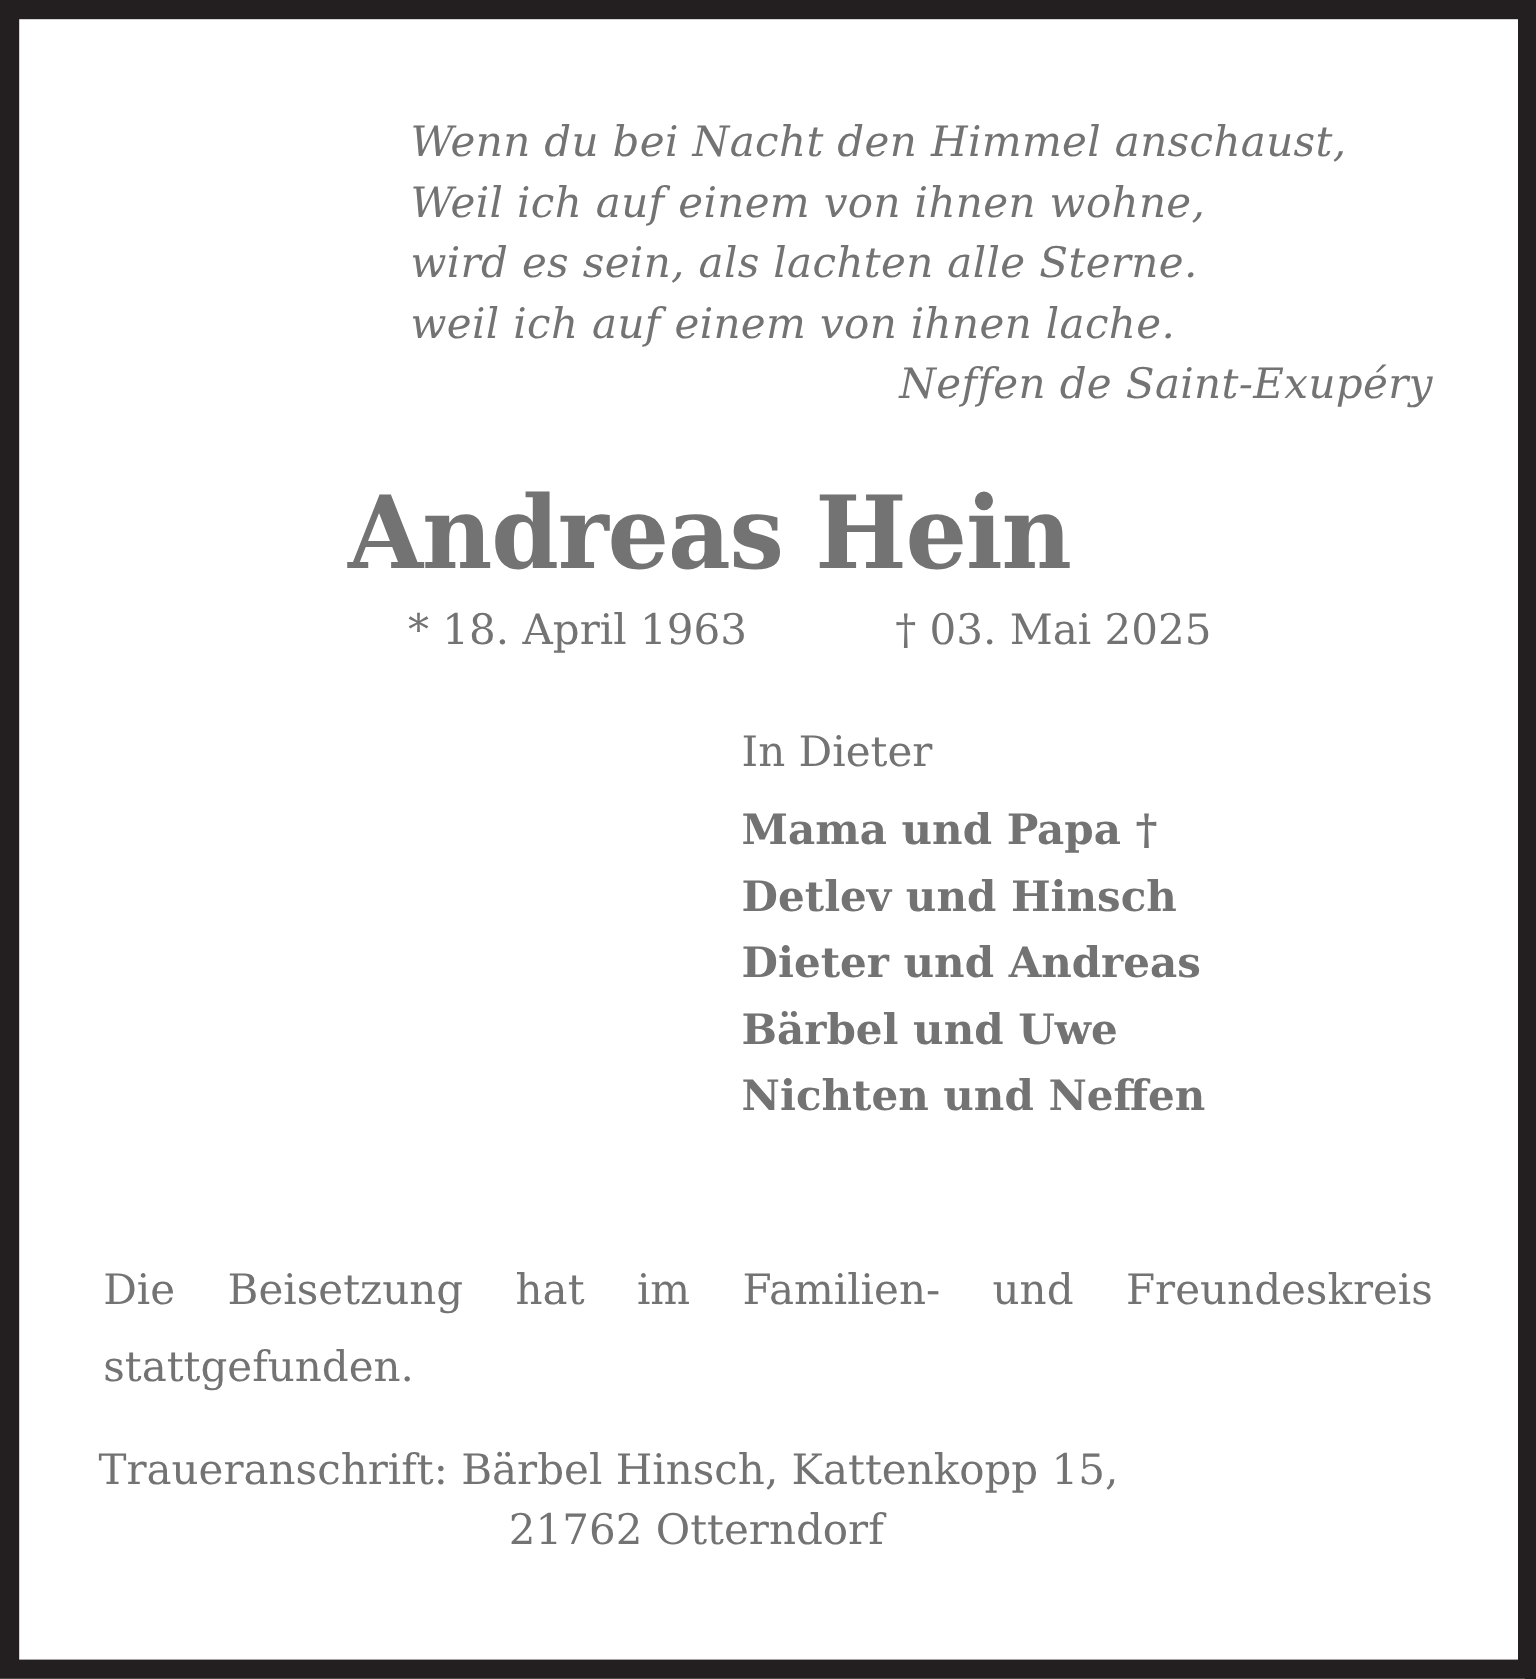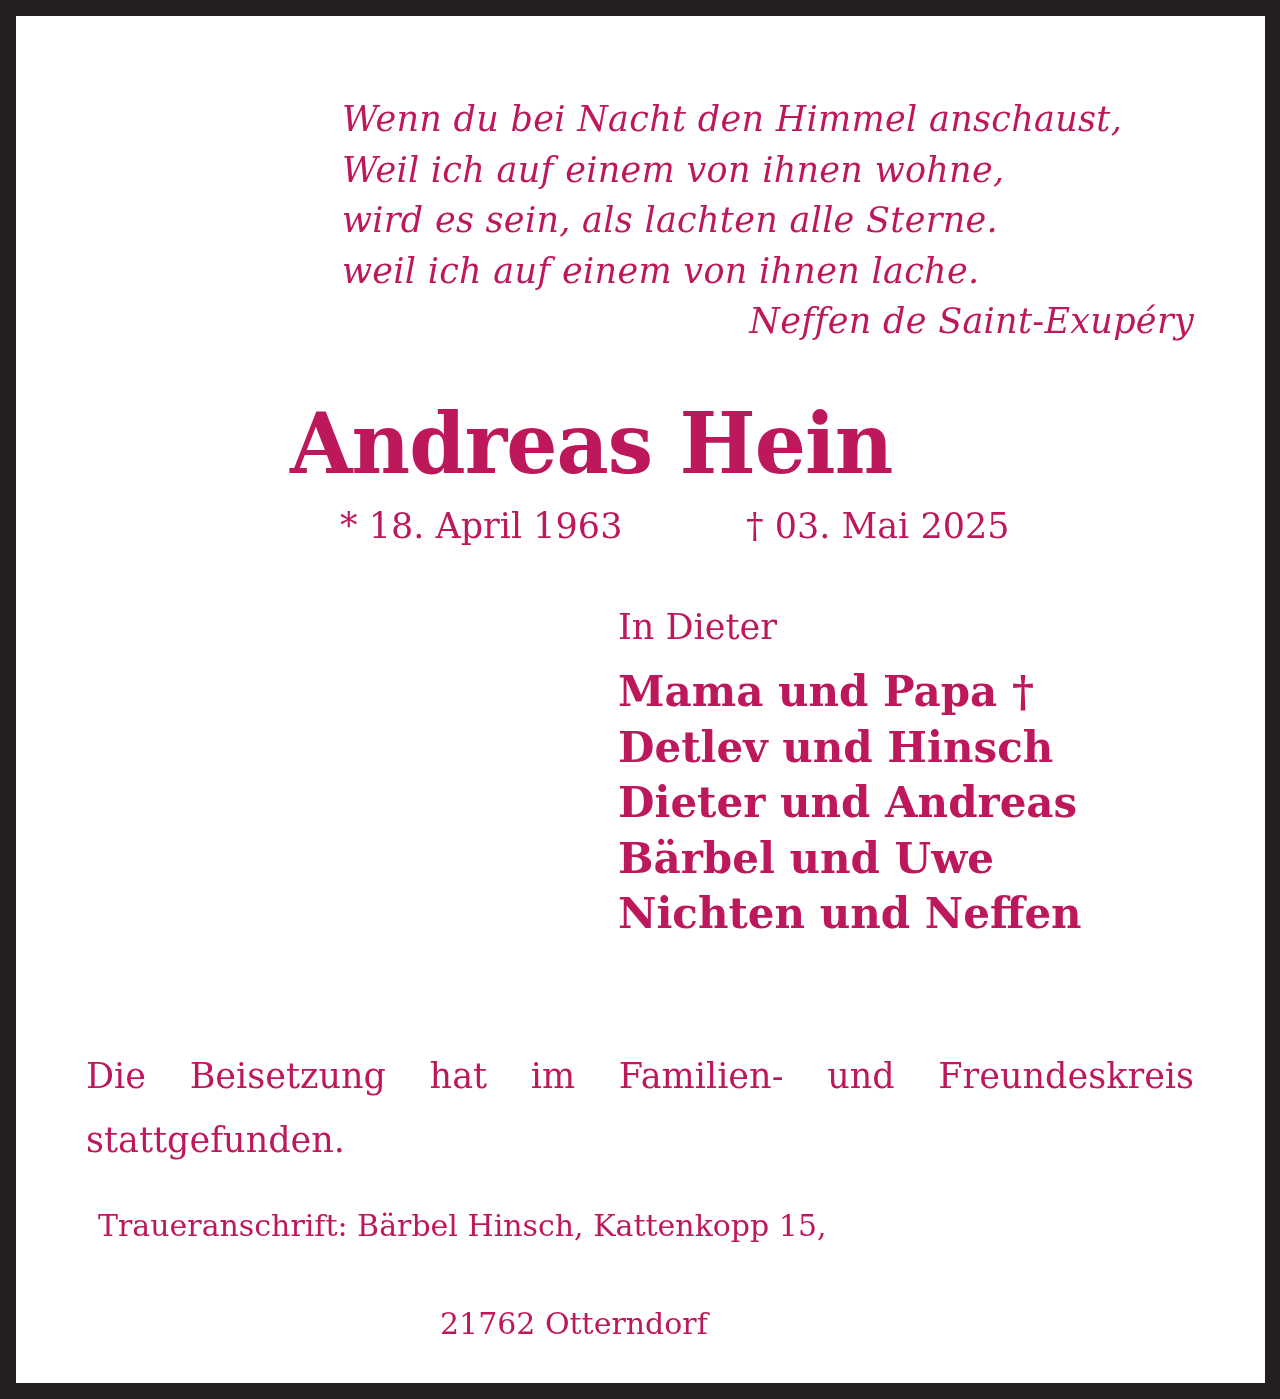--- a/index.html
+++ b/index.html
@@ -7,21 +7,21 @@
       width: 1280px; height: 1399px;
       background: #231f20;
       position: relative;
       overflow: hidden;
     }
     .card {
       position: absolute;
       left: 16px; top: 16px;
       width: 1249px; height: 1367px;
       background: #ffffff;
-      color: #be185d;
+      color: #737373;
       font-family: "DejaVu Serif", "Liberation Serif", serif;
     }
     .quote {
       position: absolute;
       left: 326px; top: 78px;
       width: 852px;
       font-style: italic;
       font-size: 35px;
       line-height: 50.5px;
       letter-spacing: 0.3px;
@@ -55,41 +55,41 @@
       left: 602px; top: 588px;
     }
     .family .intro {
       font-size: 35px;
       line-height: 46px;
       margin-bottom: 14px;
       white-space: nowrap;
     }
     .family .member {
       font-weight: bold;
-      font-size: 42px;
+      font-size: 35px;
       line-height: 55.5px;
       white-space: nowrap;
     }
     .burial {
       position: absolute;
       left: 70px; top: 1028px;
       width: 1108px;
       font-size: 35px;
       line-height: 64px;
       text-align: justify;
       text-align-last: left;
     }
     .address {
       position: absolute;
-      left: 82px; top: 1185px;
-      font-size: 30px;
+      left: 66px; top: 1185px;
+      font-size: 35px;
       line-height: 50px;
     }
     .address .row { white-space: nowrap; }
-    .address .indent { padding-left: 342px; margin-top: 48px; }
+    .address .indent { padding-left: 342px; }
   </style>
 </head>
 <body>
 
 <div class="card">
 
   <div class="quote">
     <span class="line">Wenn du bei Nacht den Himmel anschaust,</span>
     <span class="line">Weil ich auf einem von ihnen wohne,</span>
     <span class="line">wird es sein, als lachten alle Sterne.</span>

